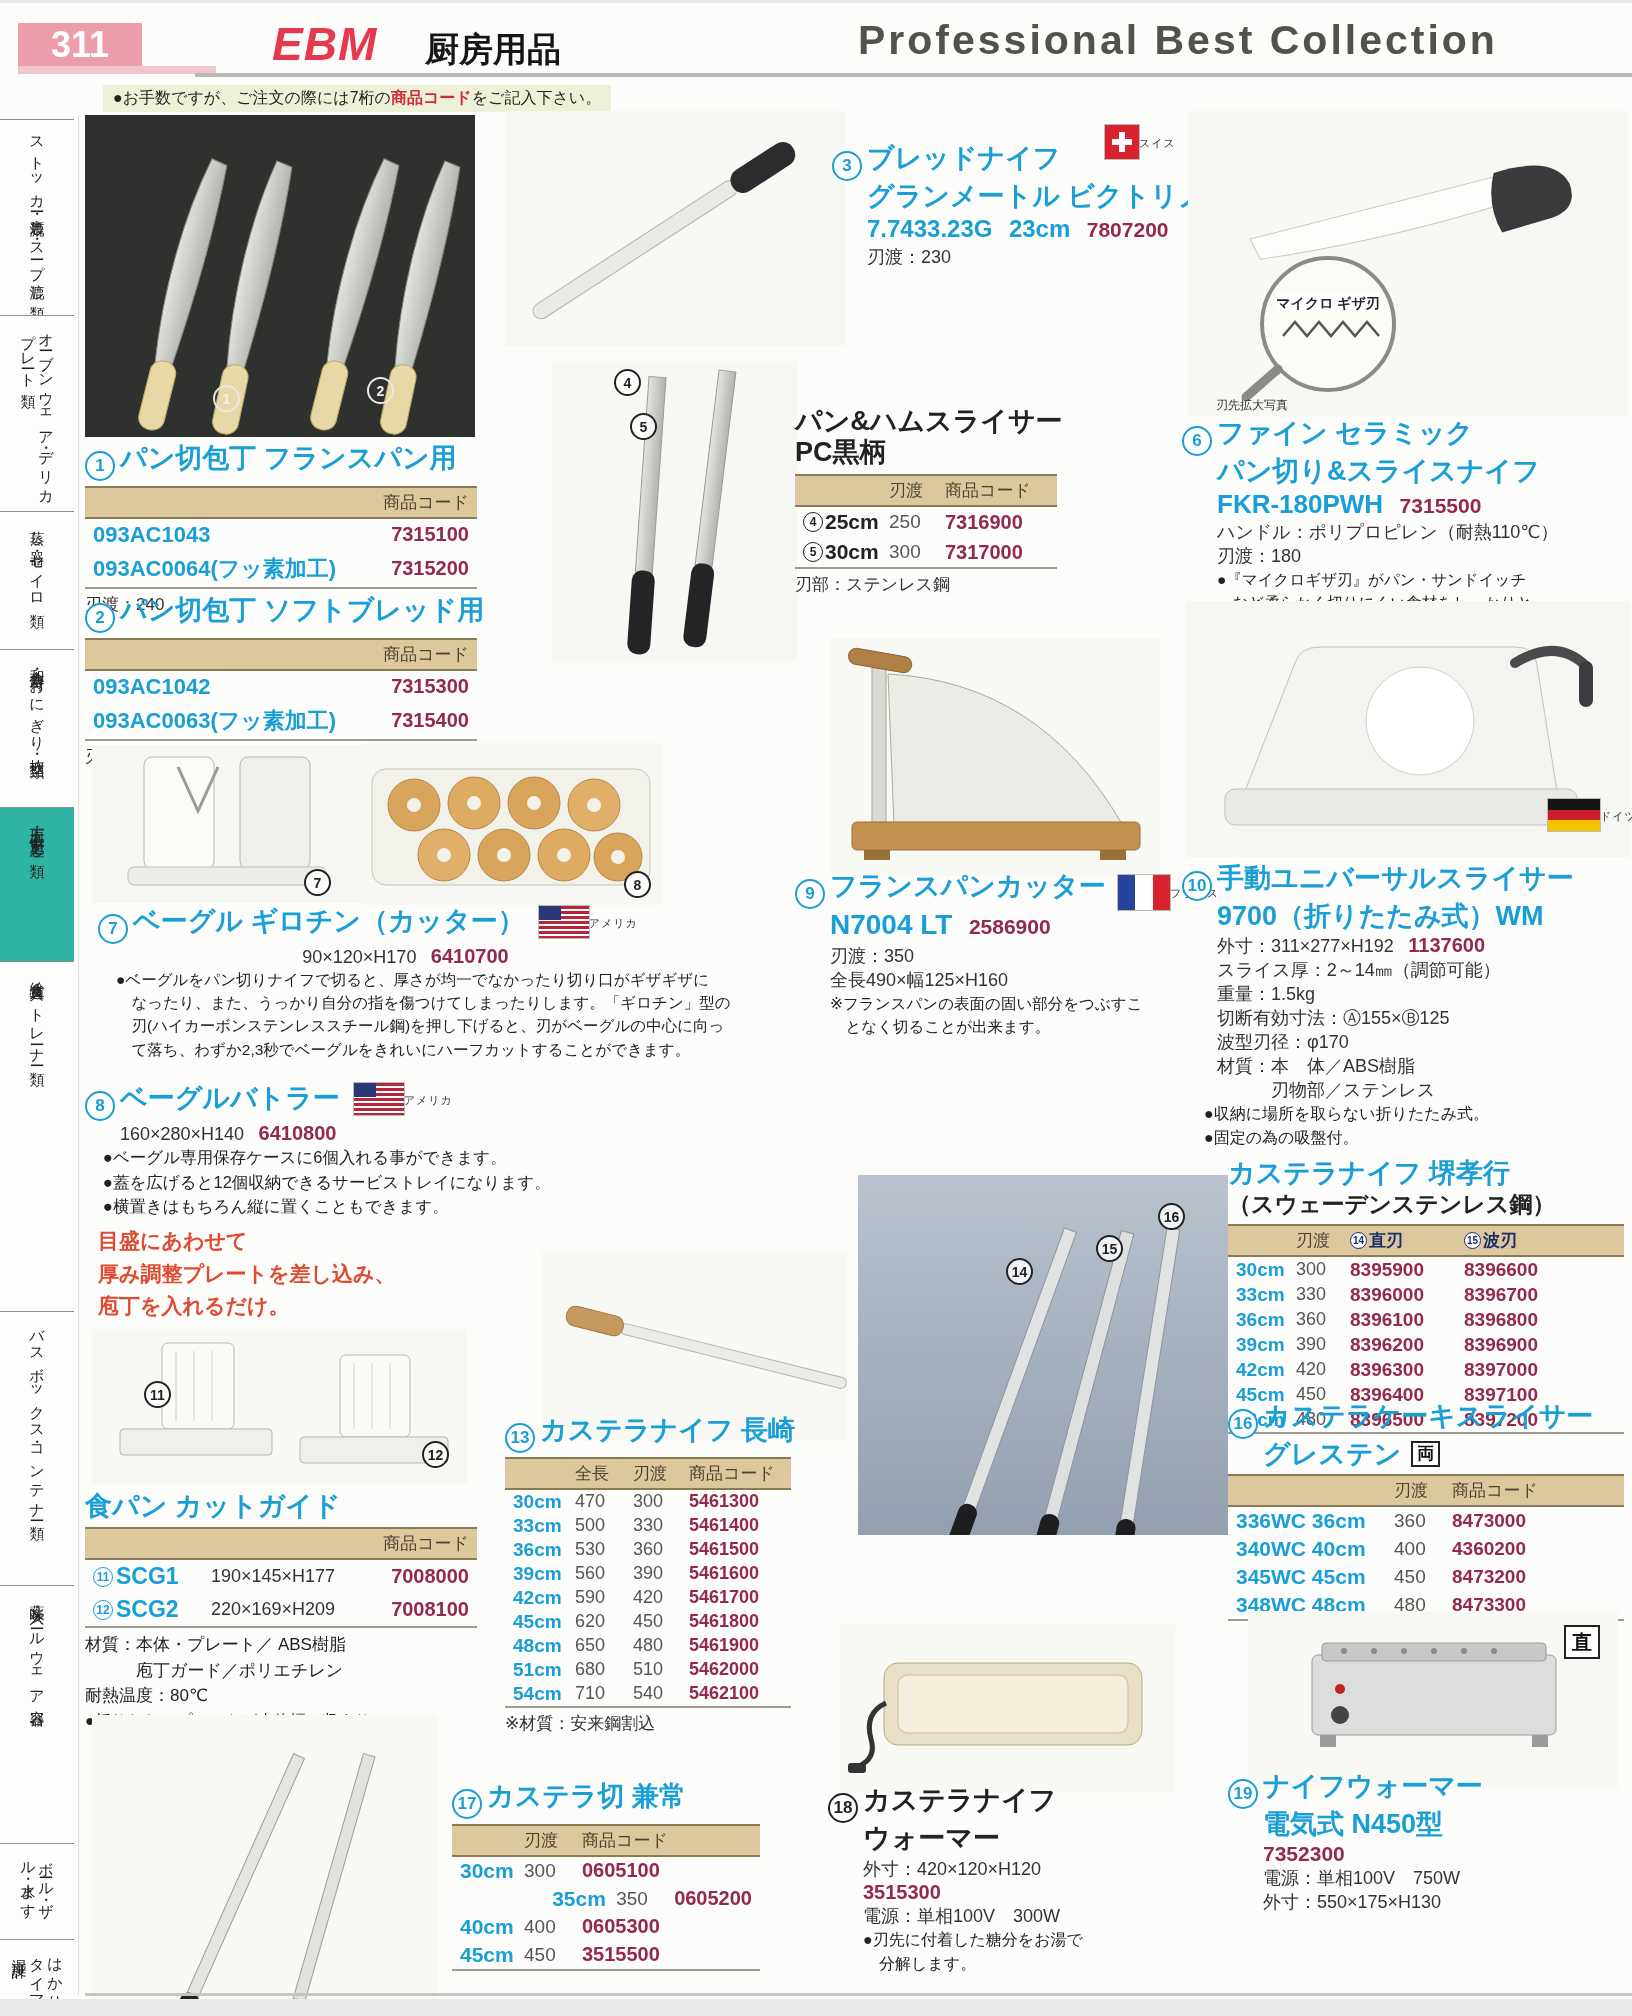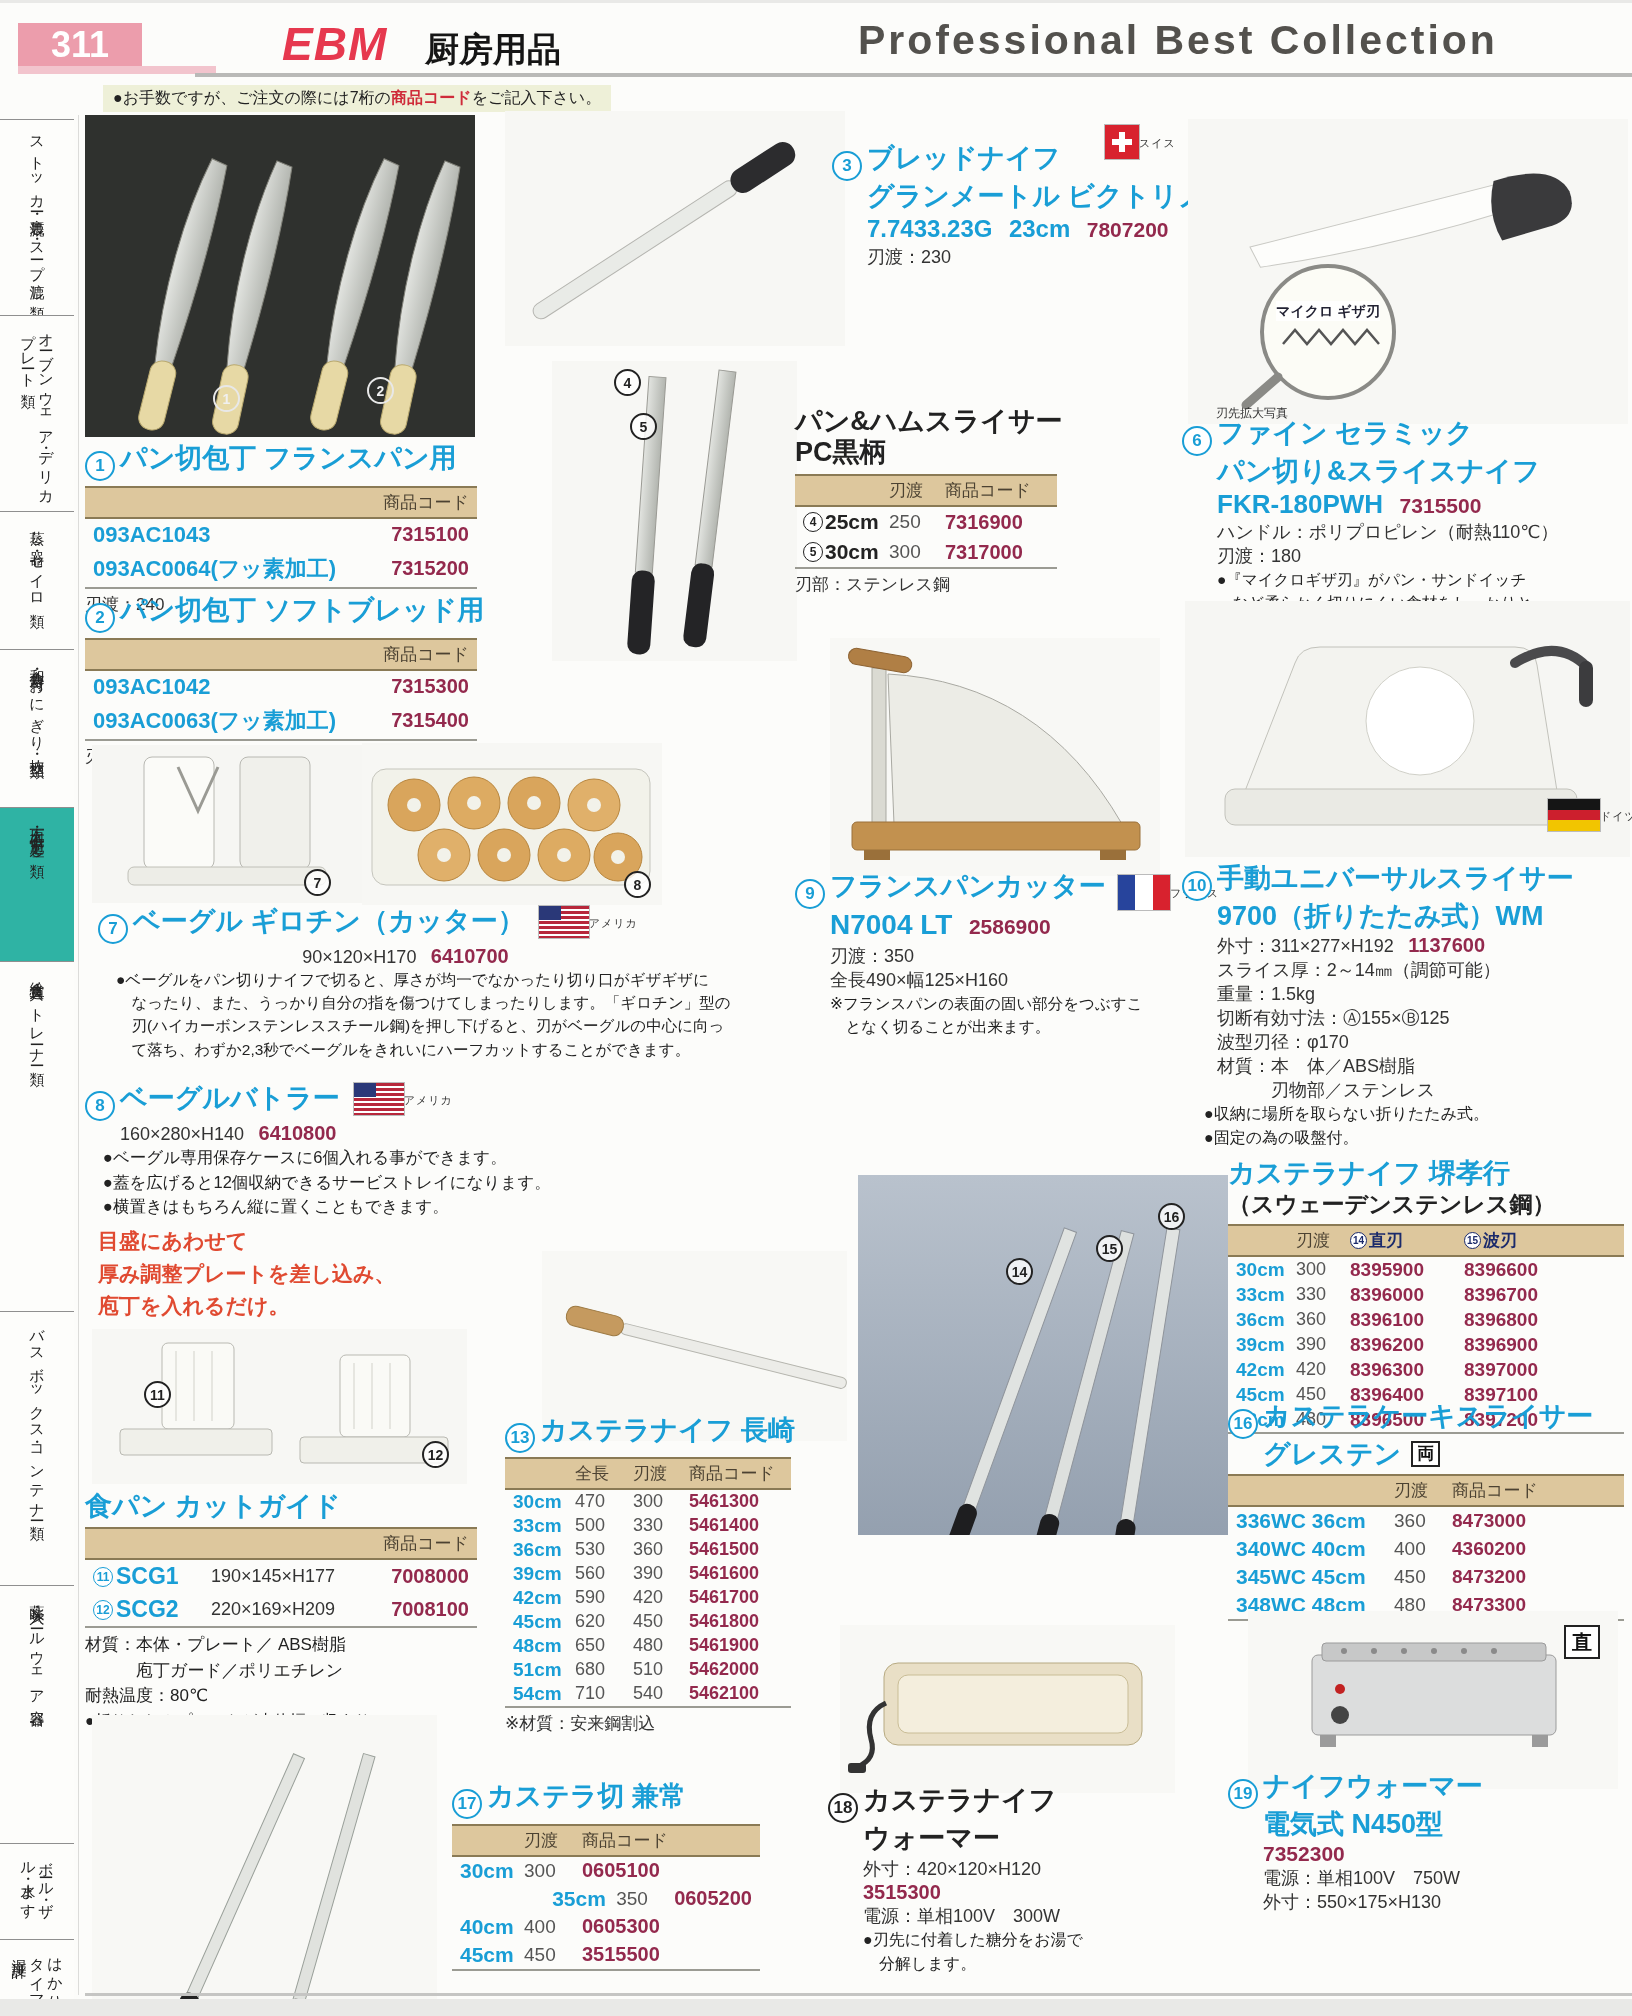--- a/index.html
+++ b/index.html
@@ -72,21 +72,21 @@
   .photo{position:absolute;}
   .caption{font-size:12px;color:#333;}
 </style>
 </head>
 <body>
 
 <div id="page">
 
   <div class="abs pagenum" style="left:18px;top:20px;width:124px;height:44px;">311</div>
   <div class="abs pinkstrip" style="left:18px;top:63px;width:198px;height:8px;"></div>
-  <div class="abs brand" style="left:282px;top:14px;">EBM</div>
+  <div class="abs brand" style="left:272px;top:14px;">EBM</div>
   <div class="abs brandsub" style="left:425px;top:24px;">厨房用品</div>
   <div class="abs collection" style="left:858px;top:14px;">Professional Best Collection</div>
   <div class="abs hrule" style="left:195px;top:70px;width:1437px;height:4px;"></div>
   <div class="abs notice" style="left:103px;top:82px;">
     <span>●お手数ですが、ご注文の際には7桁の</span><span class="em">商品コード</span><span>をご記入下さい。</span>
   </div>
 
   <div class="sb" style="top:116px;height:196px;">
       <span>ストッカー・裏漉し・スープ漉し類</span>
     </div>
@@ -248,21 +248,21 @@
             <span class="circ-s">5</span>
             <b style="font-size:21px;">30cm</b>
           </span>
           <span class="cell num" style="width:56px;">300</span>
           <span class="code" style="font-size:20px;">7317000</span>
         </div>
     </div>
     <div class="note">刃部：ステンレス鋼</div>
   </div>
 
-  <div class="photo" style="left:1188px;top:116px;width:440px;height:305px;">
+  <div class="photo" style="left:1188px;top:108px;width:440px;height:305px;font-family:Liberation Serif, serif;">
     <svg width="440" height="305" viewBox="0 0 440 305">
       <rect width="440" height="305" fill="#f7f7f4"></rect>
       <g transform="translate(62,128) rotate(-12)">
         <path d="M0,0 L252,-10 L260,18 Q130,30 6,22 Z" fill="#fdfdfb" stroke="#c9c9c4"></path>
         <path d="M252,-14 q62,-6 72,26 q4,26 -24,30 l-52,4 q-10,-30 4,-60 z" fill="#3a3a3c"></path>
       </g>
       <circle cx="140" cy="213" r="66" fill="#fcfcf6" stroke="#8a8a86" stroke-width="4"></circle>
       <path d="M90,258 l-32,28" stroke="#8a8a86" stroke-width="9" stroke-linecap="round"></path>
       <path d="M95,225 l12,-14 12,14 12,-14 12,14 12,-14 12,14 12,-14 12,14" fill="none" stroke="#555" stroke-width="2.5"></path>
       <rect x="88" y="182" width="104" height="20" fill="#fff" opacity="0.85"></rect>

